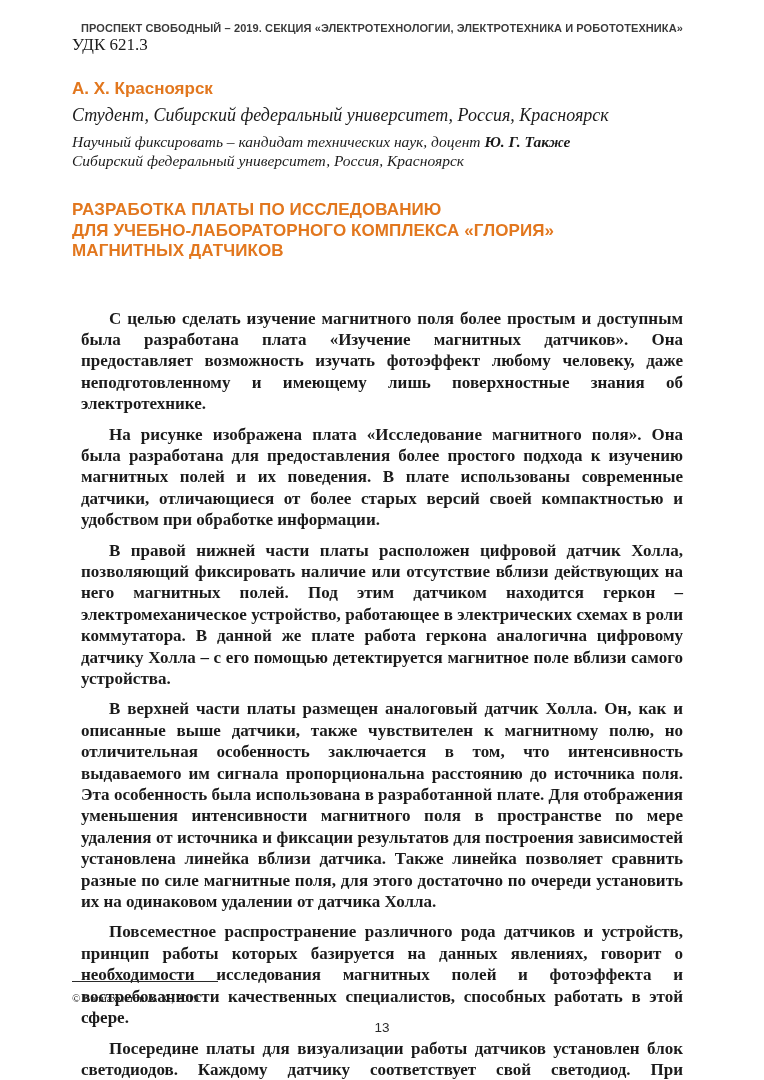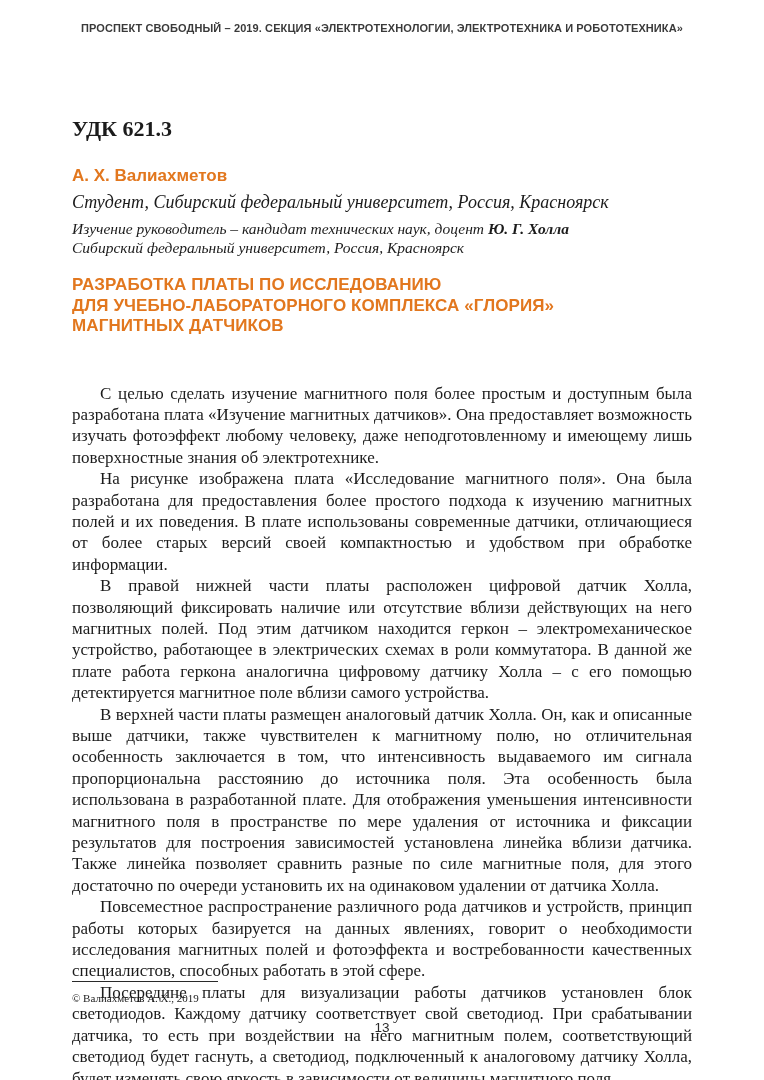--- a/index.html
+++ b/index.html
@@ -30,24 +30,23 @@
     letter-spacing: 0.1px;
     color: #3a3a3a;
   }
   .content {
     position: absolute;
     top: 0;
     left: 72px;
     width: 620px;
   }
   .udc {
-    margin-top: 116px;
-    font-size: 22px;
+    margin-top: 35px;
+    font-size: 17px;
     color: #1b1b1b;
-    font-weight: bold;
   }
   .author-name {
     margin-top: 24px;
     font-family: "Liberation Sans", sans-serif;
     font-weight: bold;
     font-size: 17px;
     color: #e2771e;
   }
   .affiliation {
     margin-top: 7px;
@@ -60,38 +59,39 @@
     margin-top: 7px;
     font-style: italic;
     font-size: 15.5px;
     line-height: 19px;
     color: #1b1b1b;
   }
   .supervisor-name {
     font-weight: bold;
   }
   .paper-title {
-    margin-top: 18px;
+    margin-top: 30px;
     font-family: "Liberation Sans", sans-serif;
     font-weight: bold;
     font-size: 17px;
     line-height: 20.5px;
     color: #e2771e;
     letter-spacing: 0.1px;
   }
   .body-text {
     margin-top: 46px;
   }
   .body-text p {
-    margin: 0;
+    margin: 9px;
     font-size: 17px;
     line-height: 21.4px;
     text-align: justify;
     text-indent: 28px;
     color: #1b1b1b;
+    font-weight: bold;
   }
   .footnote {
     position: absolute;
     top: 981px;
     left: 72px;
     width: 620px;
   }
   .footnote-rule {
     width: 146px;
     border: none;
@@ -118,26 +118,26 @@
 <body>
 
 <div class="page">
 
   <div class="running-head">ПРОСПЕКТ СВОБОДНЫЙ – 2019. СЕКЦИЯ «ЭЛЕКТРОТЕХНОЛОГИИ, ЭЛЕКТРОТЕХНИКА И РОБОТОТЕХНИКА»</div>
 
   <div class="content">
 
     <div class="udc">УДК 621.3</div>
 
-    <div class="author-name">А. Х. Валиахметов</div>
+    <div class="author-name">А. Х. Красноярск</div>
 
     <div class="affiliation">Студент, Сибирский федеральный университет, Россия, Красноярск</div>
 
     <div class="supervisor-block">
-      <div><span>Изучение руководитель – кандидат технических наук, доцент </span><span class="supervisor-name">Ю. Г. Холла</span></div>
+      <div><span>Научный фиксировать – кандидат технических наук, доцент </span><span class="supervisor-name">Ю. Г. Также</span></div>
       <div>Сибирский федеральный университет, Россия, Красноярск</div>
     </div>
 
     <div class="paper-title">
       <div>РАЗРАБОТКА ПЛАТЫ ПО ИССЛЕДОВАНИЮ</div>
       <div>ДЛЯ УЧЕБНО-ЛАБОРАТОРНОГО КОМПЛЕКСА «ГЛОРИЯ»</div>
       <div>МАГНИТНЫХ ДАТЧИКОВ</div>
     </div>
 
     <div class="body-text">

